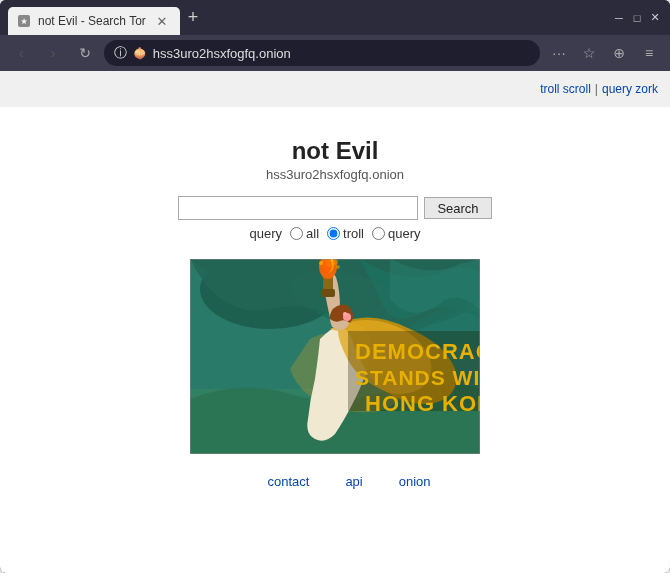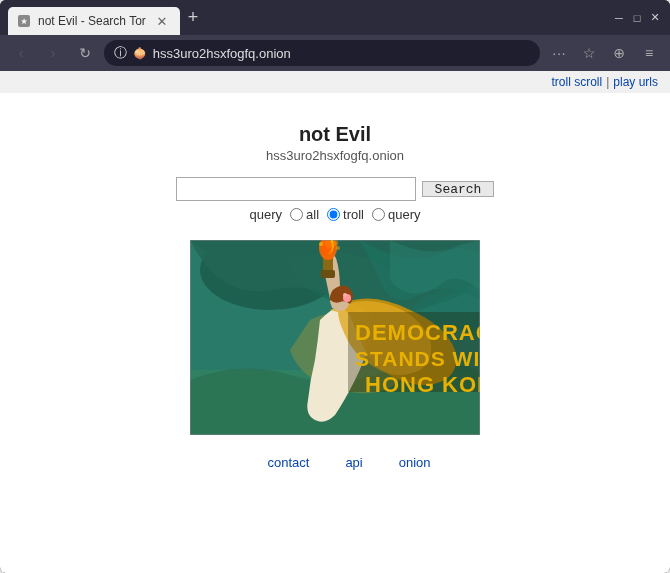--- a/index.html
+++ b/index.html
@@ -146,21 +146,21 @@
       height: 26px;
       display: flex;
       align-items: center;
       justify-content: center;
       border-radius: 50%;
     }
 
     
     .bookmark-bar {
       background: #f0f0f0;
-      height: 22px;
+      height: 36px;
       display: flex;
       align-items: center;
       padding: 0 60px 0 auto;
       justify-content: flex-end;
       padding-right: 12px;
       font-size: 12px;
       color: #0645ad;
       gap: 0;
       flex-shrink: 0;
     }
@@ -186,21 +186,21 @@
 
     .page-inner {
       width: 100%;
       display: flex;
       flex-direction: column;
       align-items: center;
       padding-top: 30px;
     }
 
     .site-title {
-      font-size: 20px;
+      font-size: 24px;
       font-weight: bold;
       color: #222;
       text-align: center;
     }
 
     .site-subtitle {
       font-size: 13px;
       color: #555;
       text-align: center;
       margin-top: 2px;
@@ -216,28 +216,27 @@
     .search-input {
       width: 240px;
       height: 24px;
       border: 1px solid #aaa;
       font-size: 13px;
       padding: 0 4px;
       outline: none;
     }
 
     .search-btn {
-      height: 16px;
+      height: 22px;
       padding: 0 12px;
       background: #e8e8e8;
       border: 1px solid #aaa;
       font-size: 13px;
       cursor: pointer;
       color: #222;
-      font-family: Liberation Mono, monospace;
     }
 
     .filter-row {
       display: flex;
       align-items: center;
       gap: 8px;
       margin-top: 6px;
       font-size: 13px;
       color: #333;
     }
@@ -321,21 +320,21 @@
       <span>···</span>
       <span>☆</span>
       <span>⊕</span>
       <span>≡</span>
     </div>
   </div>
 
   <div class="bookmark-bar">
     <a>troll scroll</a>
     <span class="sep">|</span>
-    <a>play urls</a>
+    <a>query zork</a>
   </div>
 
   <div class="page-content">
     <div class="page-inner">
 
       <div class="site-title">not Evil</div>
       <div class="site-subtitle">hss3uro2hsxfogfq.onion</div>
 
       <div class="search-row">
         <input class="search-input" type="text" placeholder="" style="">

